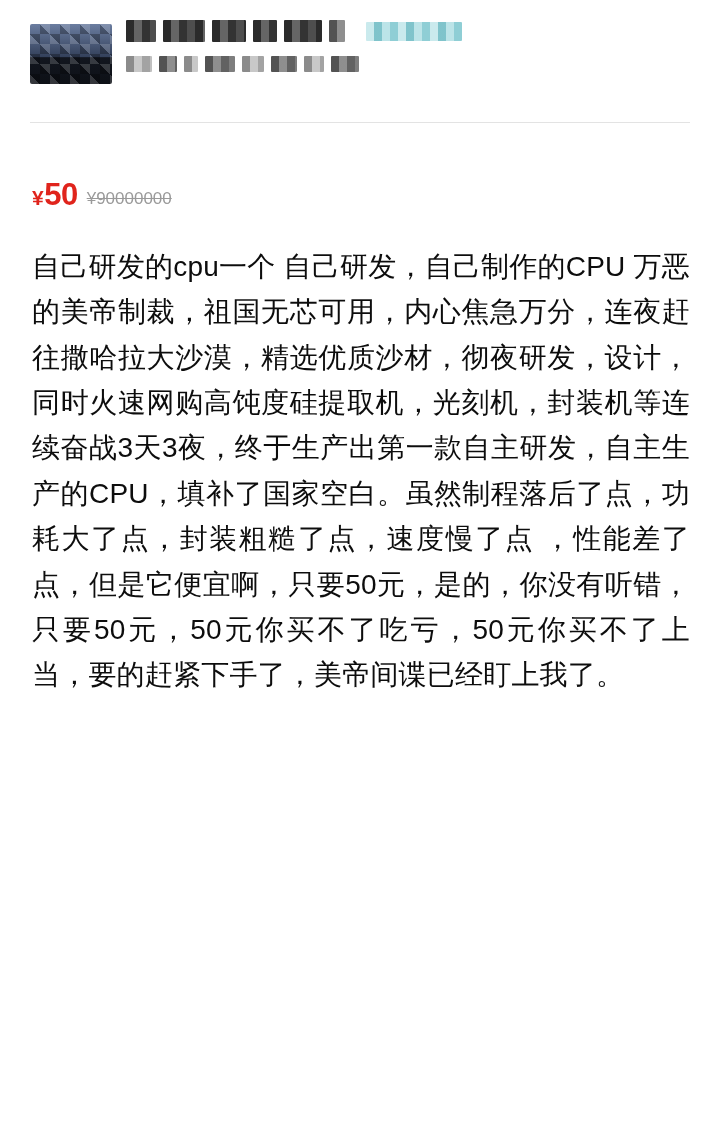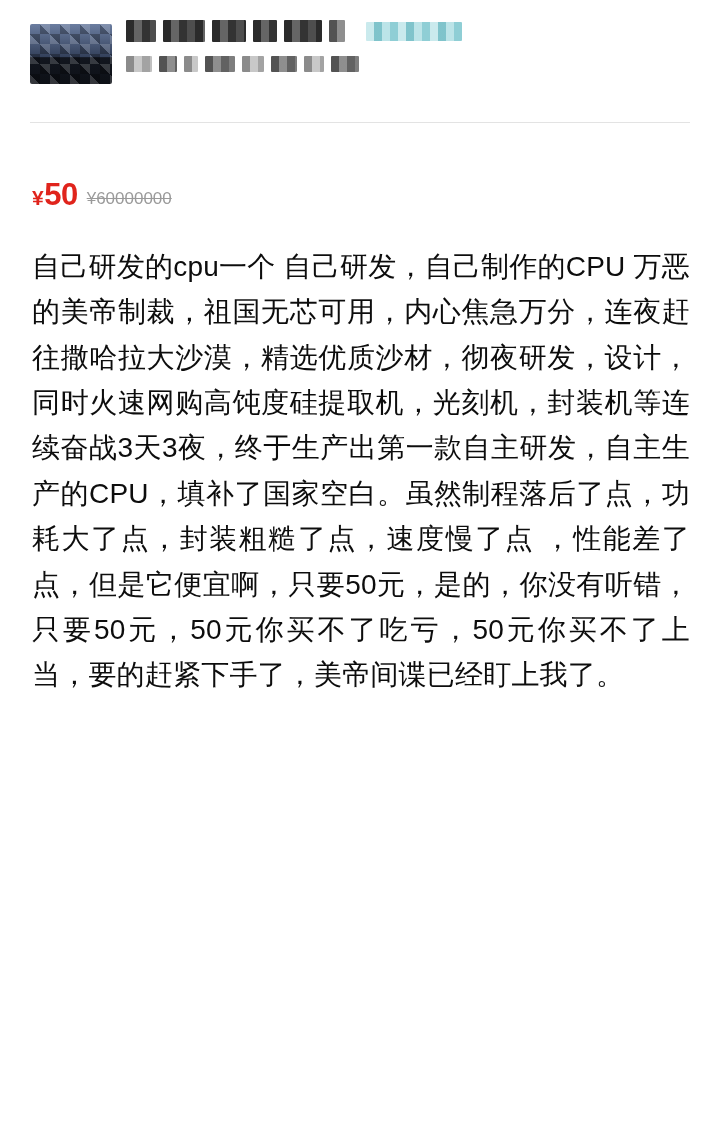--- a/index.html
+++ b/index.html
@@ -160,18 +160,18 @@
       </div>
     </div>
   </div>
 
   <div class="divider"></div>
 
   <div class="price-row">
     <div class="price-current">
       <span class="yen">¥</span><span>50</span>
     </div>
-    <div class="price-original">¥60000000</div>
+    <div class="price-original">¥90000000</div>
   </div>
 
   <div class="description">自己研发的cpu一个 自己研发，自己制作的CPU 万恶的美帝制裁，祖国无芯可用，内心焦急万分，连夜赶往撒哈拉大沙漠，精选优质沙材，彻夜研发，设计，同时火速网购高饨度硅提取机，光刻机，封装机等连续奋战3天3夜，终于生产出第一款自主研发，自主生产的CPU，填补了国家空白。虽然制程落后了点，功耗大了点，封装粗糙了点，速度慢了点 ，性能差了点，但是它便宜啊，只要50元，是的，你没有听错，只要50元，50元你买不了吃亏，50元你买不了上当，要的赶紧下手了，美帝间谍已经盯上我了。</div>
 
 </div>
 
 </body></html>

